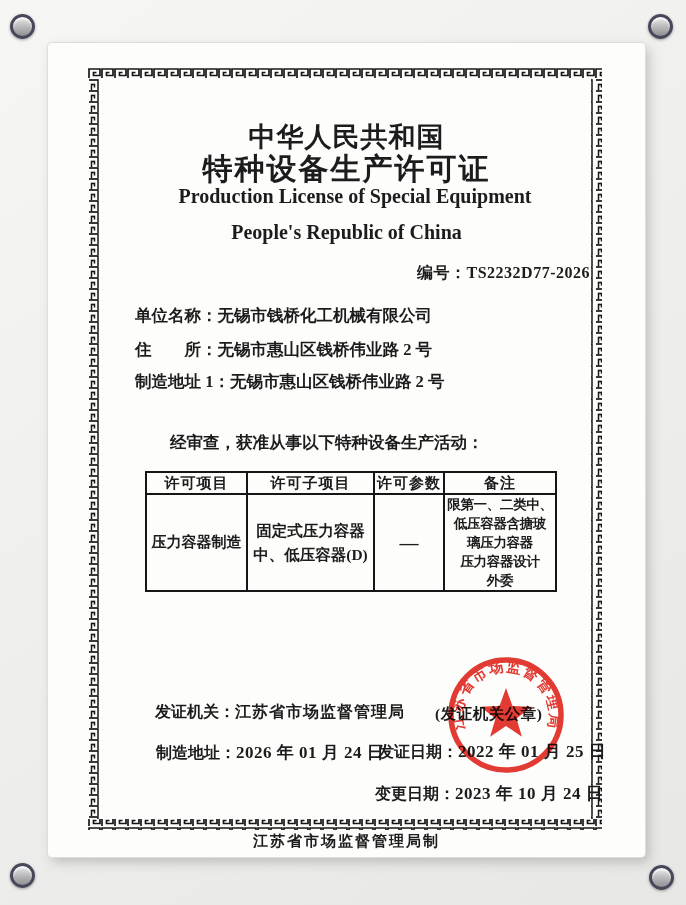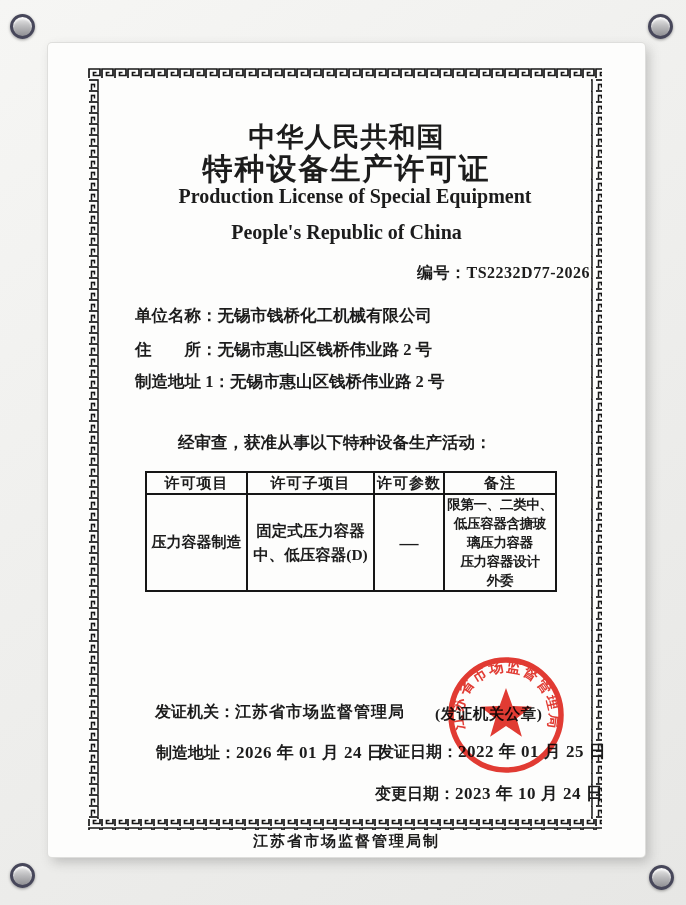--- a/index.html
+++ b/index.html
@@ -33,21 +33,21 @@
   .title-cn-1 { top: 76px;  font-size: 27px; font-weight: bold; letter-spacing: 1px;
                 font-family: "Liberation Sans", sans-serif; }
   .title-cn-2 { top: 106px; font-size: 30px; font-weight: bold; letter-spacing: 2px;
                 font-family: "Liberation Sans", sans-serif; }
   .title-en   { font-size: 20px; font-weight: bold; font-family: "Liberation Serif", serif; }
   .title-en-1 { top: 142px; padding-left: 17px; }
   .title-en-2 { top: 166px; margin-top: 12px; }
   .license-no { top: 220px; left: 369px; font-size: 16px; font-weight: 600; letter-spacing: .5px; }
   .field { left: 87px; font-size: 16.5px; font-weight: 600; white-space: nowrap; }
   .f0 { top: 262px; } .f1 { top: 296px; } .f2 { top: 328px; text-align: center; } .f3 { top: 360px; }
-  .statement { left: 130px; top: 389px; font-size: 16.5px; font-weight: 600; }
+  .statement { left: 122px; top: 389px; font-size: 16.5px; font-weight: 600; }
   table.license {
     position: absolute; left: 97px; top: 428px;
     border-collapse: collapse; table-layout: fixed;
     font-size: 15px; font-weight: 600;
   }
   table.license th, table.license td {
     border: 2px solid #161616; text-align: center; vertical-align: middle;
     padding: 0 2px; overflow: hidden;
   }
   table.license th { height: 22px; font-weight: bold; letter-spacing: 1px; font-size: 15px; }

